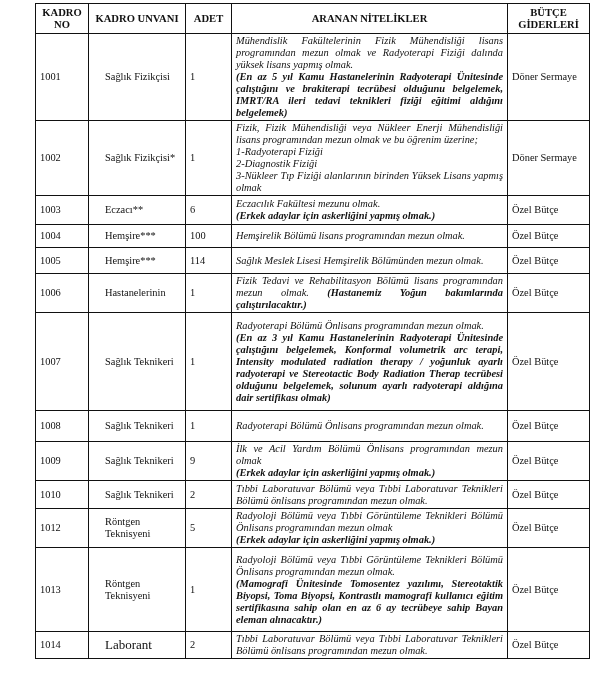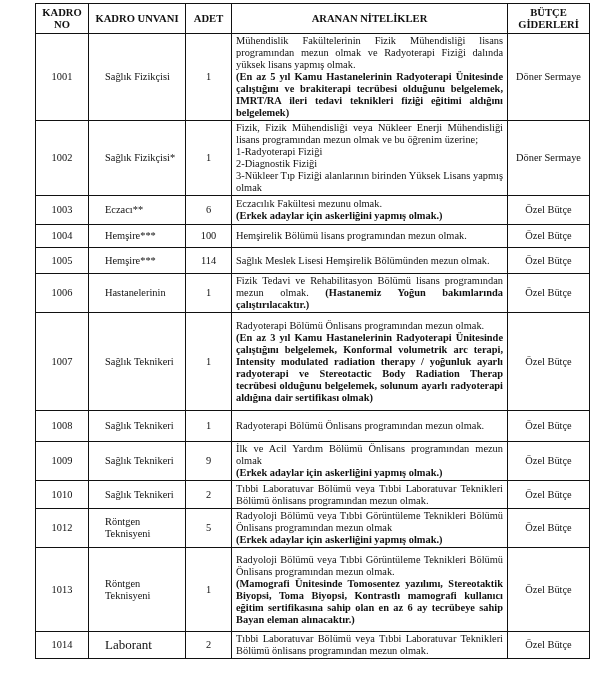--- a/index.html
+++ b/index.html
@@ -2,23 +2,23 @@
 <html><head>
 <meta charset="utf-8">
 <style>
   html, body { margin: 0; padding: 0; background: #ffffff; }
   body { width: 610px; height: 679px; overflow: hidden; position: relative;
          font-family: "Liberation Serif", "DejaVu Serif", serif; color: #111; }
   table { position: absolute; left: 35px; top: 3px; border-collapse: collapse;
           table-layout: fixed; width: 554px; font-size: 10.4px; line-height: 12px; }
   th, td { border: 1.3px solid #111; padding: 0 4px; vertical-align: middle; }
   th { font-weight: bold; text-align: center; font-size: 10.6px; line-height: 12px; height: 29px; }
-  td.no, td.adet, td.butce { text-align: center; }
+  td.no, td.adet, td.butce { text-align: left; }
   td.unvan { text-align: left; padding-left: 16px; }
-  td.nit { text-align: justify; padding: 1px 4px 1px 4px; }
+  td.nit { text-align: justify; padding: 1px 4px 1px 4px; font-style: italic; }
   td.nit .bold { font-weight: bold; }
   td.nit div { margin: 0; }
   .big { font-size: 13px; }
 </style>
 </head>
 <body>
 
 <table>
   <colgroup>
     <col style="width:53px">

